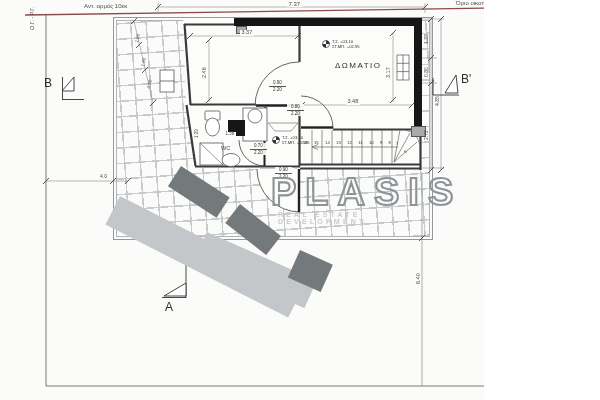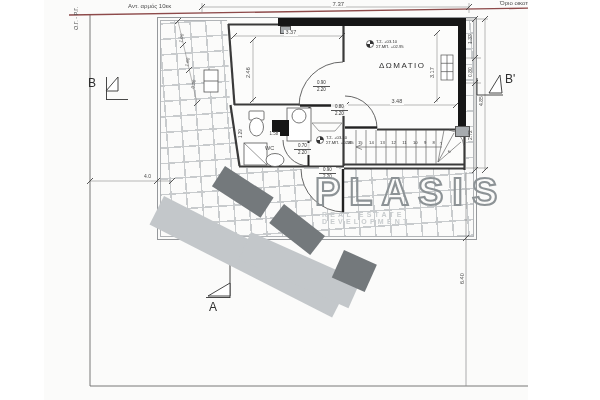--- a/index.html
+++ b/index.html
@@ -1,17 +1,17 @@
 <!DOCTYPE html>
 <html><head>
 <meta charset="utf-8">
 <style>
   html,body{margin:0;padding:0;}
   body{font-family:"Liberation Sans", sans-serif;}
-  #stage{position:relative;width:484px;height:400px;background:#fbfbfa;overflow:hidden;margin-left:44px;}
+  #stage{position:relative;width:484px;height:400px;background:#fbfbfa;overflow:hidden;}
   .abs{position:absolute;}
   .lbl{position:absolute;color:#4c4c4c;white-space:nowrap;line-height:1;}
   .rot{transform-origin:0 0;transform:rotate(-90deg);}
   .dimlbl{background:#fbfbfa;padding:0 1.5px;}
   
   #terrace{left:113px;top:17px;width:318px;height:221px;border:1px solid #95989b;}
   #terrace-inner{position:absolute;left:2px;top:2px;right:2px;bottom:2px;border:1px solid #b1b4b7;overflow:hidden;}
   #tiles{position:absolute;left:-40px;top:-40px;right:-40px;bottom:-40px;
     background-image:
       repeating-linear-gradient(0deg, transparent 0 14px, #c0c3c6 14px 15.5px),

